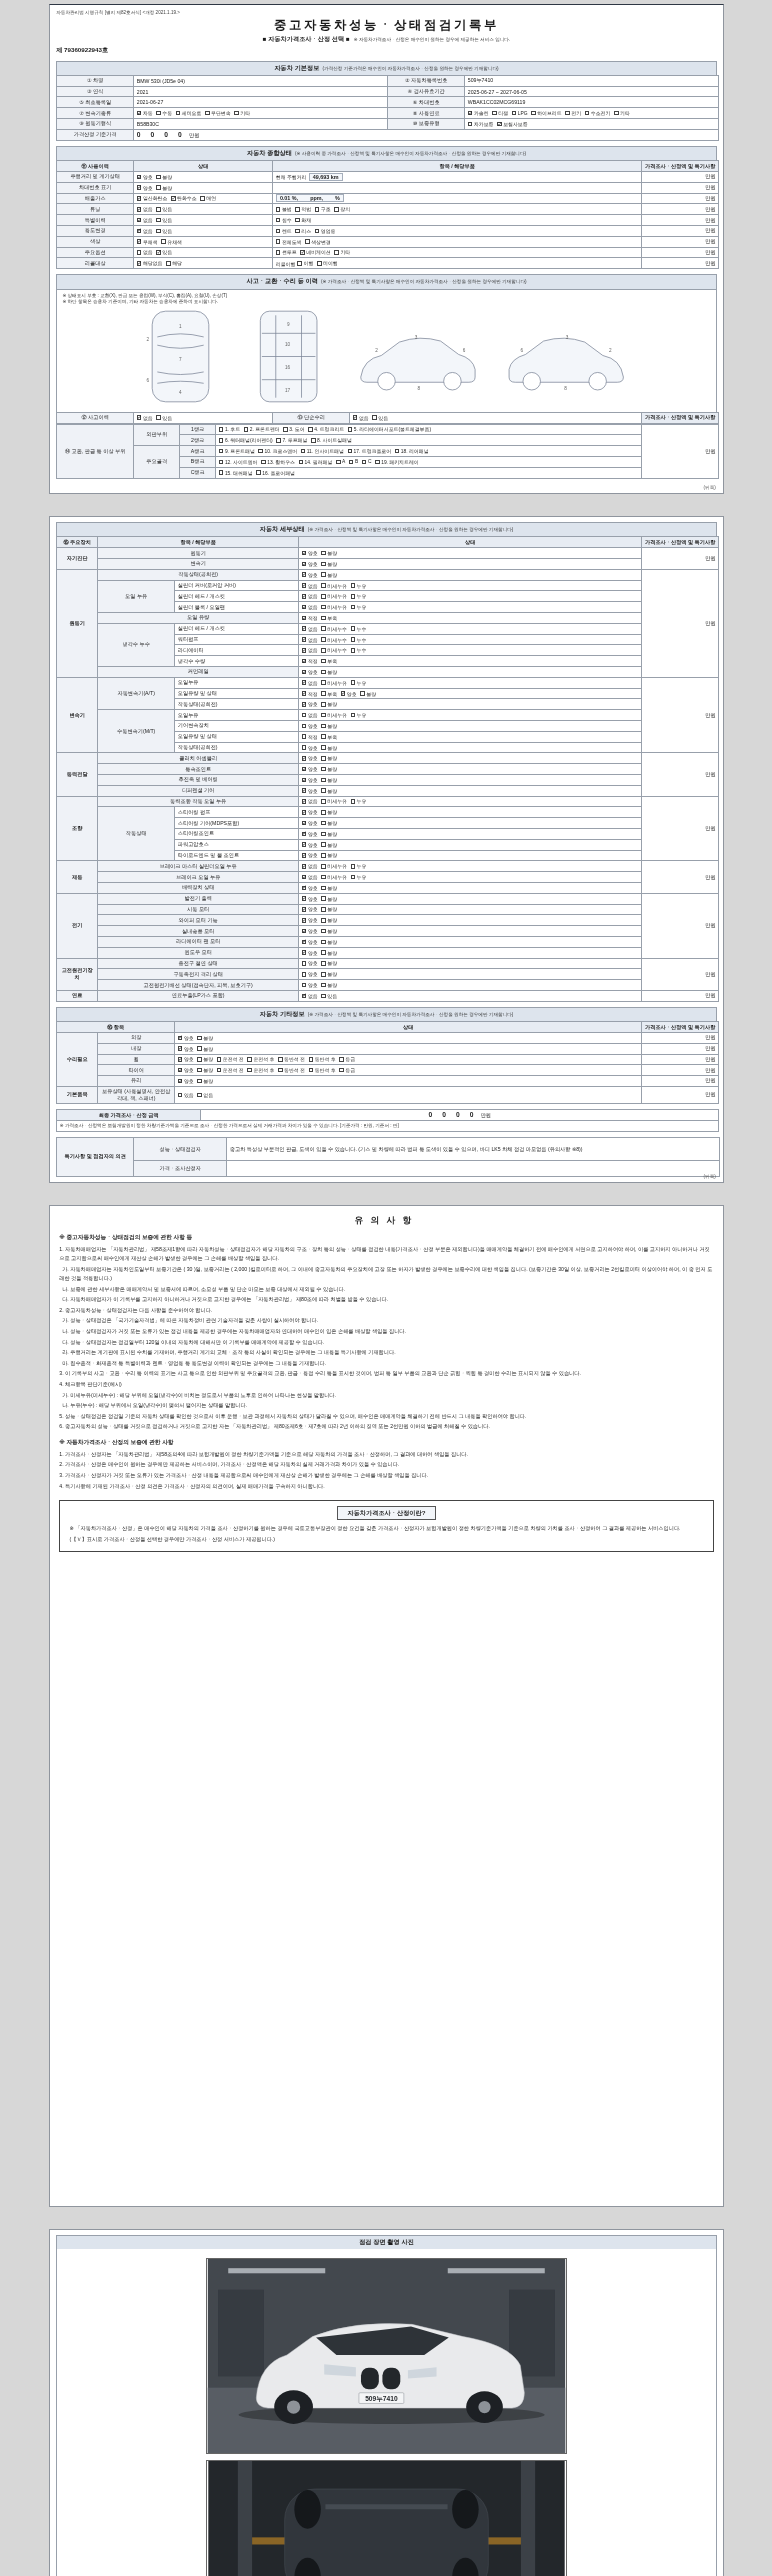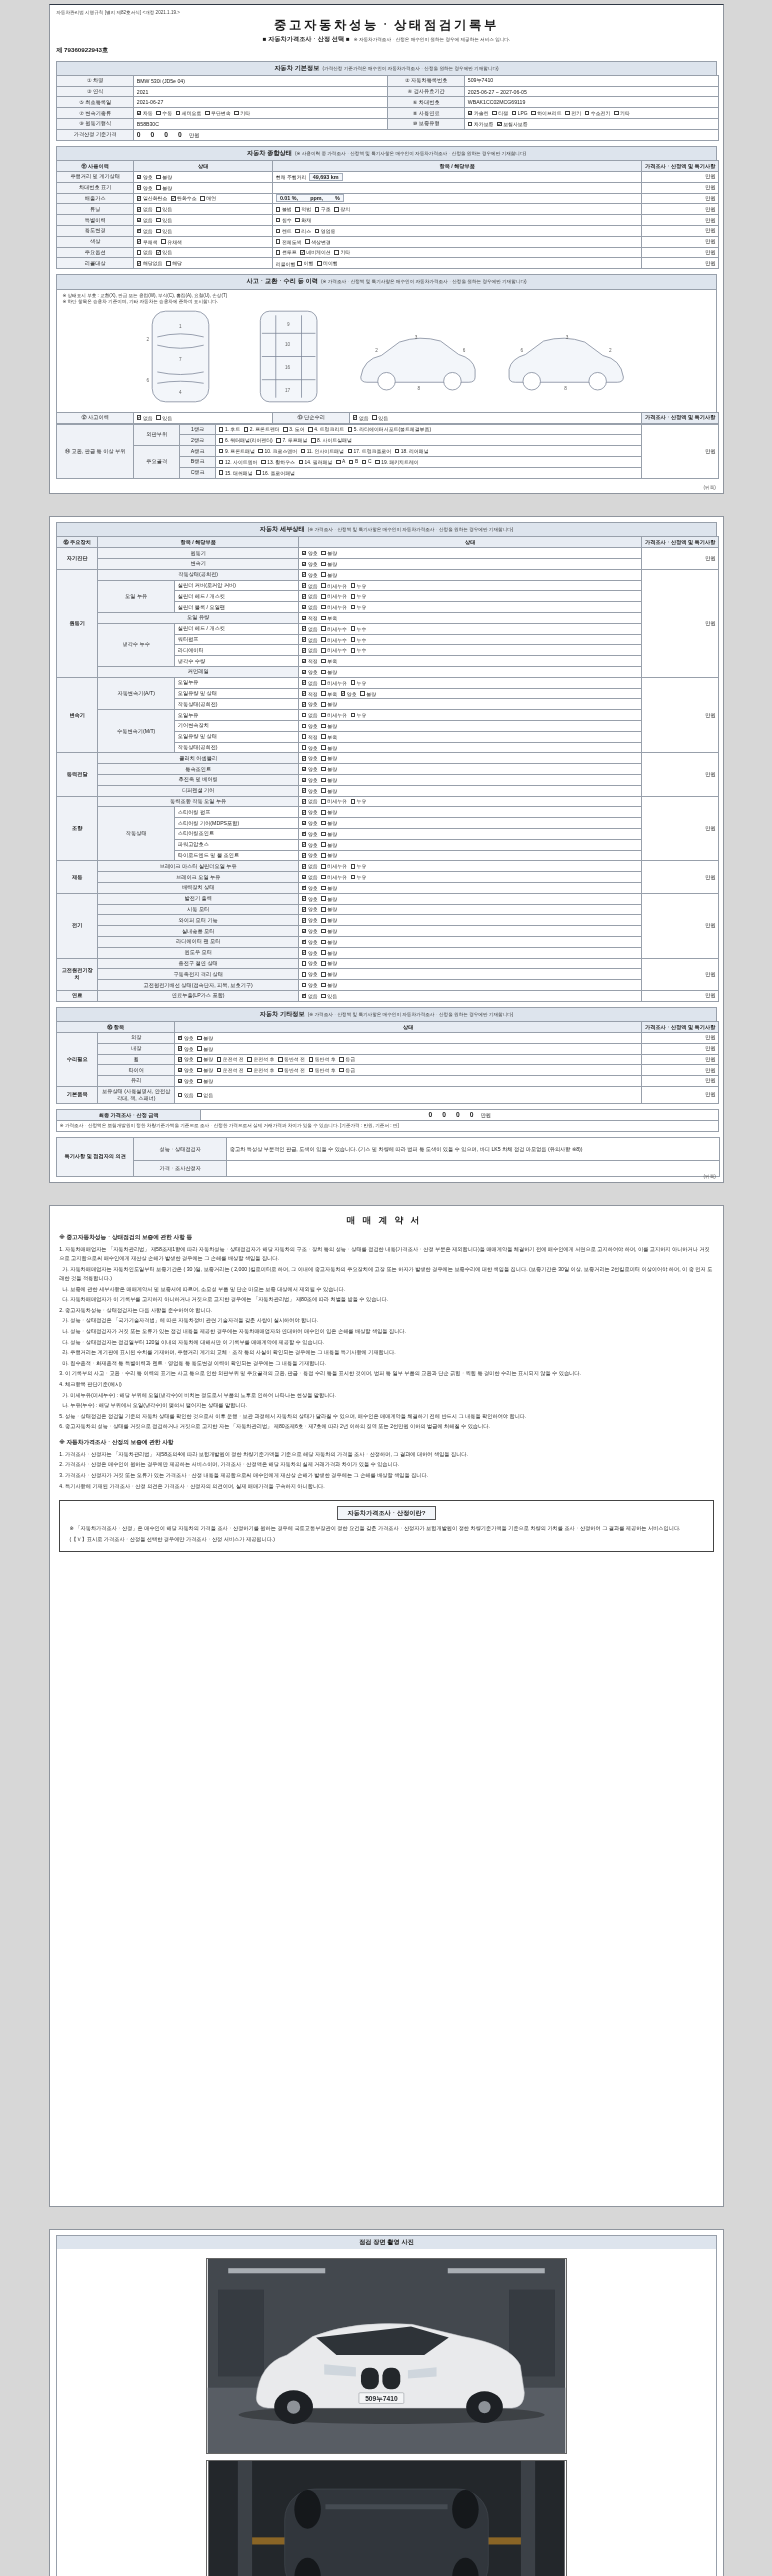--- a/index.html
+++ b/index.html
@@ -1159,21 +1159,21 @@
       <tr>
         <td class="lb">가격ㆍ조사산정자</td>
         <td style="height:15.5px"></td>
       </tr>
     </tbody>
       </table>
     <div class="backmark">(뒤쪽)</div>
   </div>
 
   <div class="page" style="min-height:1002px">
-    <div class="notice-title">매매계약서</div>
+    <div class="notice-title">유의사항</div>
     <div class="nblock">
       <div class="bh">※ 중고자동차성능ㆍ상태점검의 보증에 관한 사항 등</div>
       <div>
           <div class="nline">1. 자동차매매업자는 「자동차관리법」 제58조제1항에 따라 자동차성능ㆍ상태점검자가 해당 자동차의 구조ㆍ장치 등의 성능ㆍ상태를 점검한 내용(가격조사ㆍ산정 부분은 제외합니다)을 매매계약을 체결하기 전에 매수인에게 서면으로 고지하여야 하며, 이를 고지하지 아니하거나 거짓으로 고지함으로써 매수인에게 재산상 손해가 발생한 경우에는 그 손해를 배상할 책임을 집니다.</div>
           <div class="nline">  가. 자동차매매업자는 자동차인도일부터 보증기간은 ( 30 )일, 보증거리는 ( 2,000 )킬로미터로 하며, 그 이내에 중고자동차의 주요장치에 고장 또는 하자가 발생한 경우에는 보증수리에 대한 책임을 집니다. (보증기간은 30일 이상, 보증거리는 2천킬로미터 이상이어야 하며, 이 중 먼저 도래한 것을 적용합니다.)</div>
           <div class="nline">  나. 보증에 관한 세부사항은 매매계약서 및 보증서에 따르며, 소모성 부품 및 단순 마모는 보증 대상에서 제외될 수 있습니다.</div>
           <div class="nline">  다. 자동차매매업자가 이 기록부를 고지하지 아니하거나 거짓으로 고지한 경우에는 「자동차관리법」 제80조에 따라 처벌을 받을 수 있습니다.</div>
           <div class="nline">2. 중고자동차성능ㆍ상태점검자는 다음 사항을 준수하여야 합니다.</div>
           <div class="nline">  가. 성능ㆍ상태점검은 「국가기술자격법」에 따른 자동차정비 관련 기술자격을 갖춘 사람이 실시하여야 합니다.</div>
           <div class="nline">  나. 성능ㆍ상태점검자가 거짓 또는 오류가 있는 점검 내용을 제공한 경우에는 자동차매매업자와 연대하여 매수인이 입은 손해를 배상할 책임을 집니다.</div>

